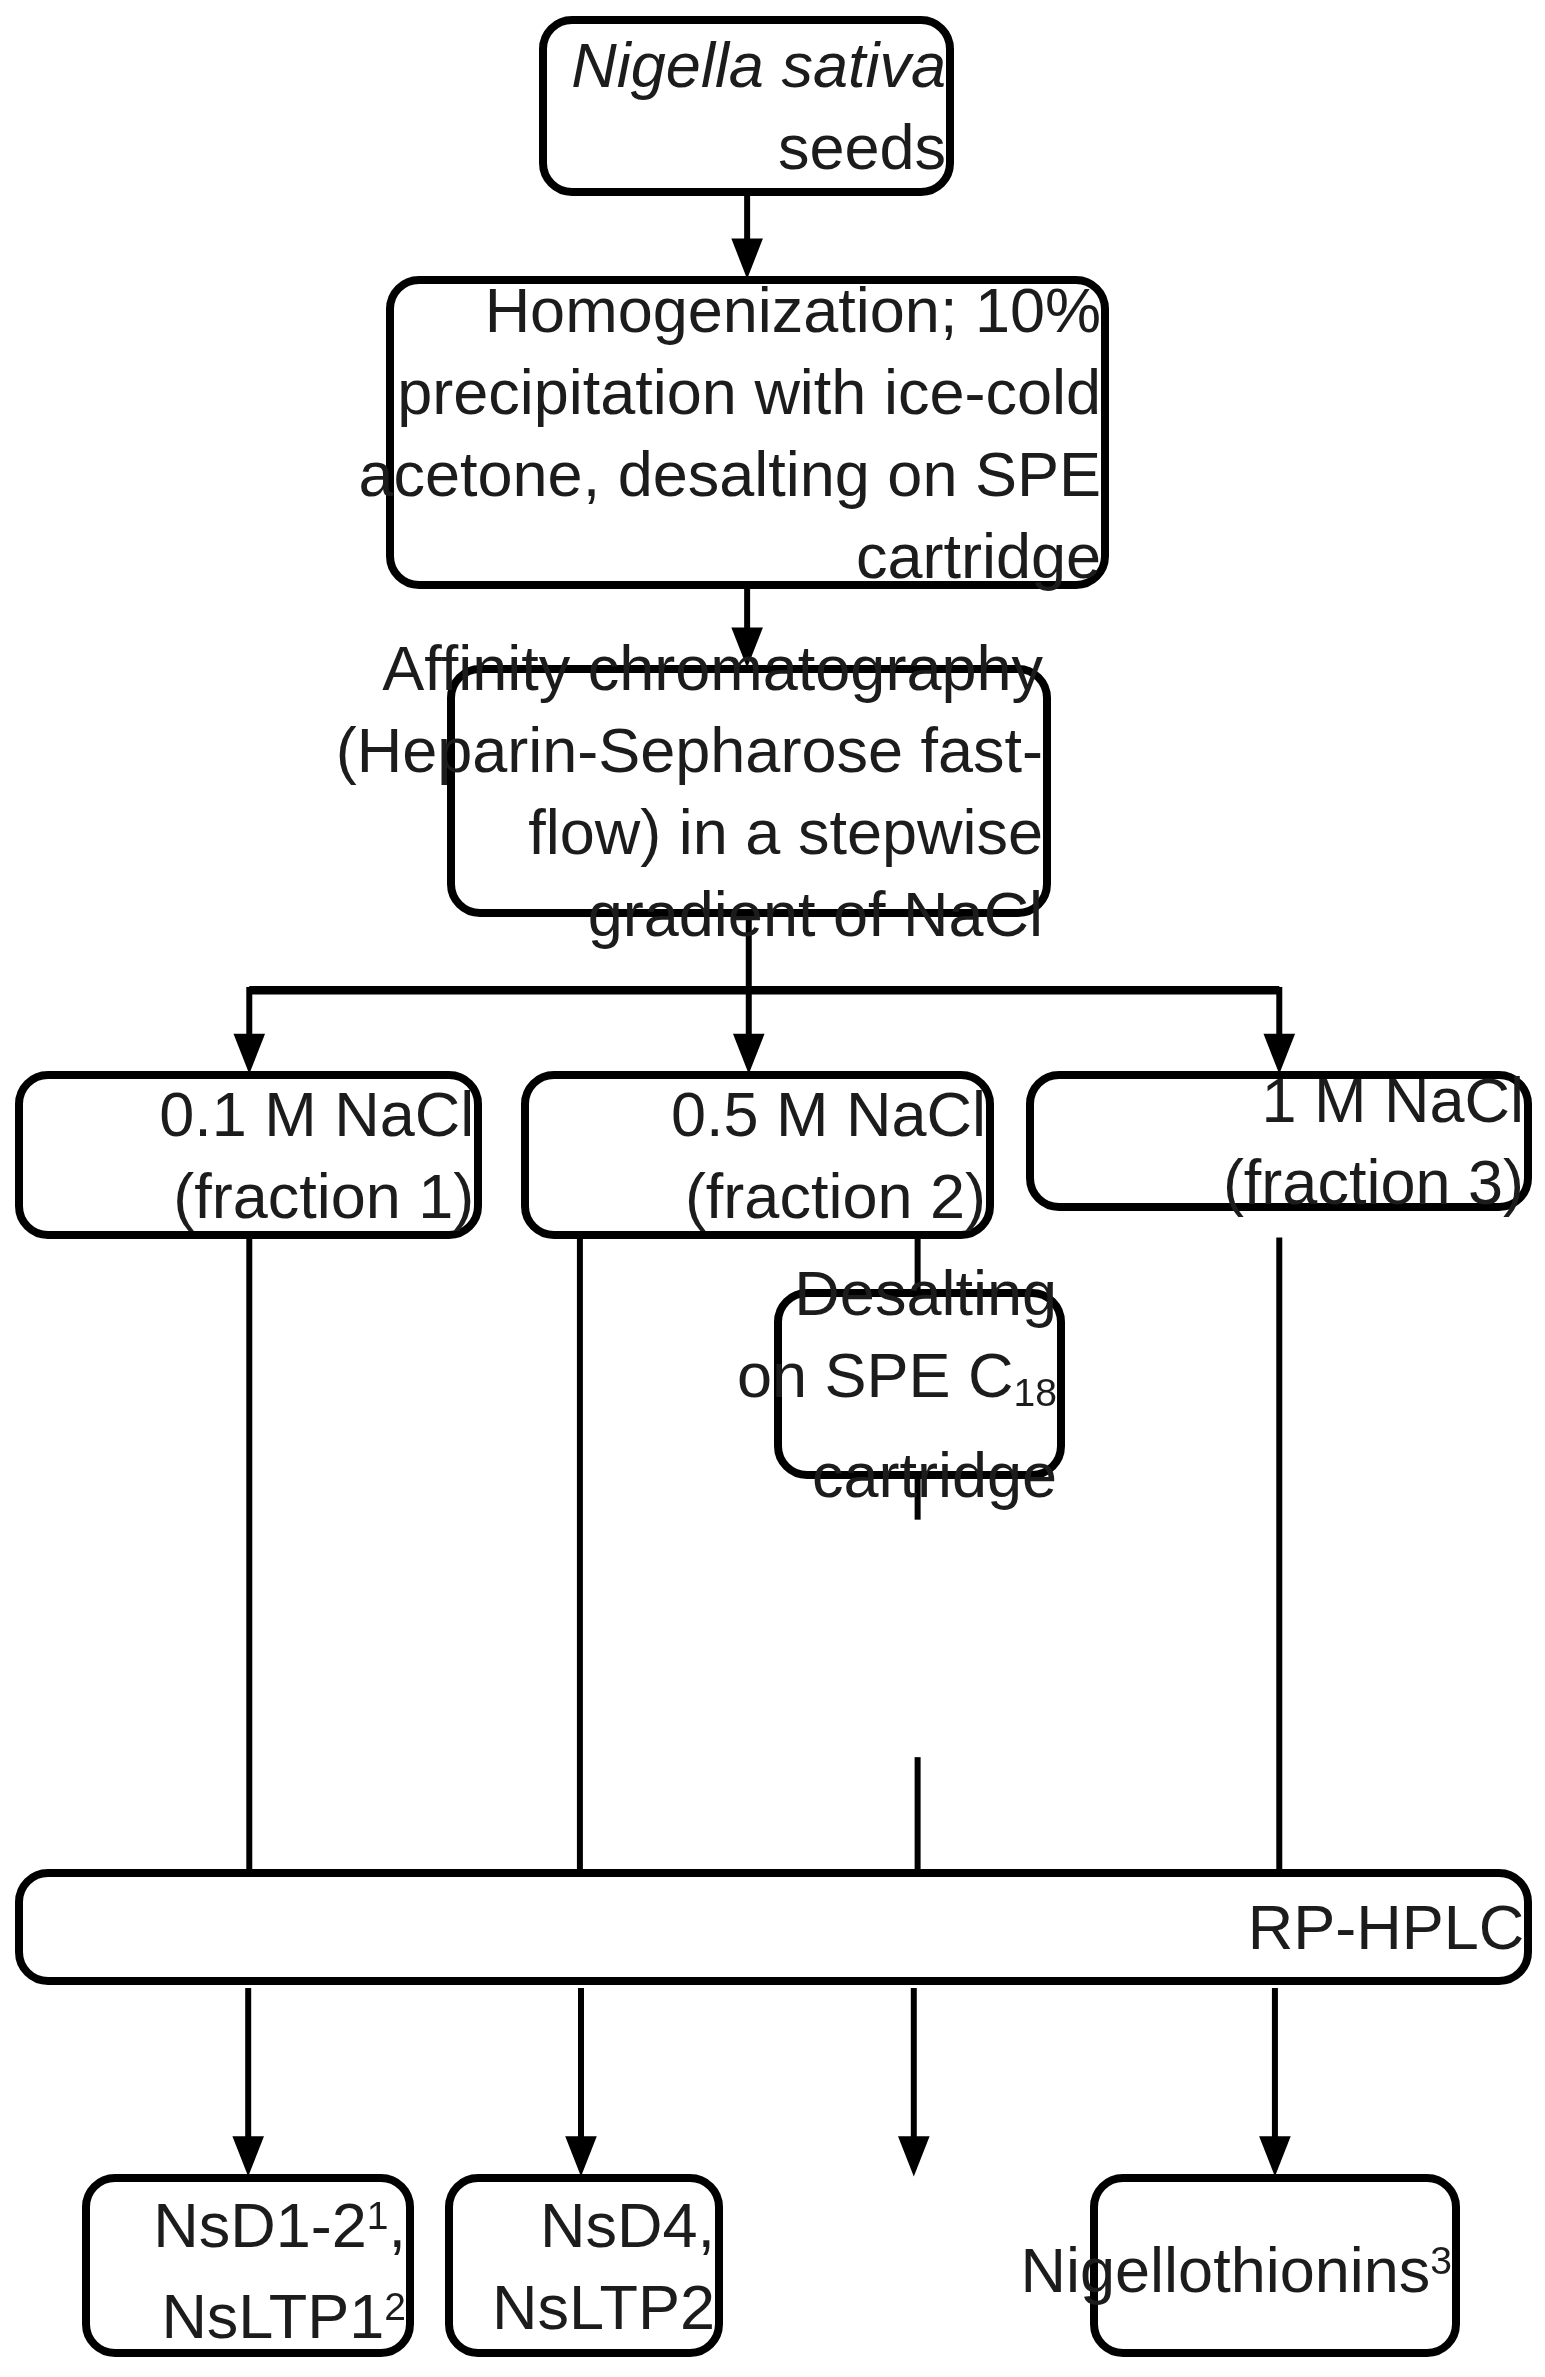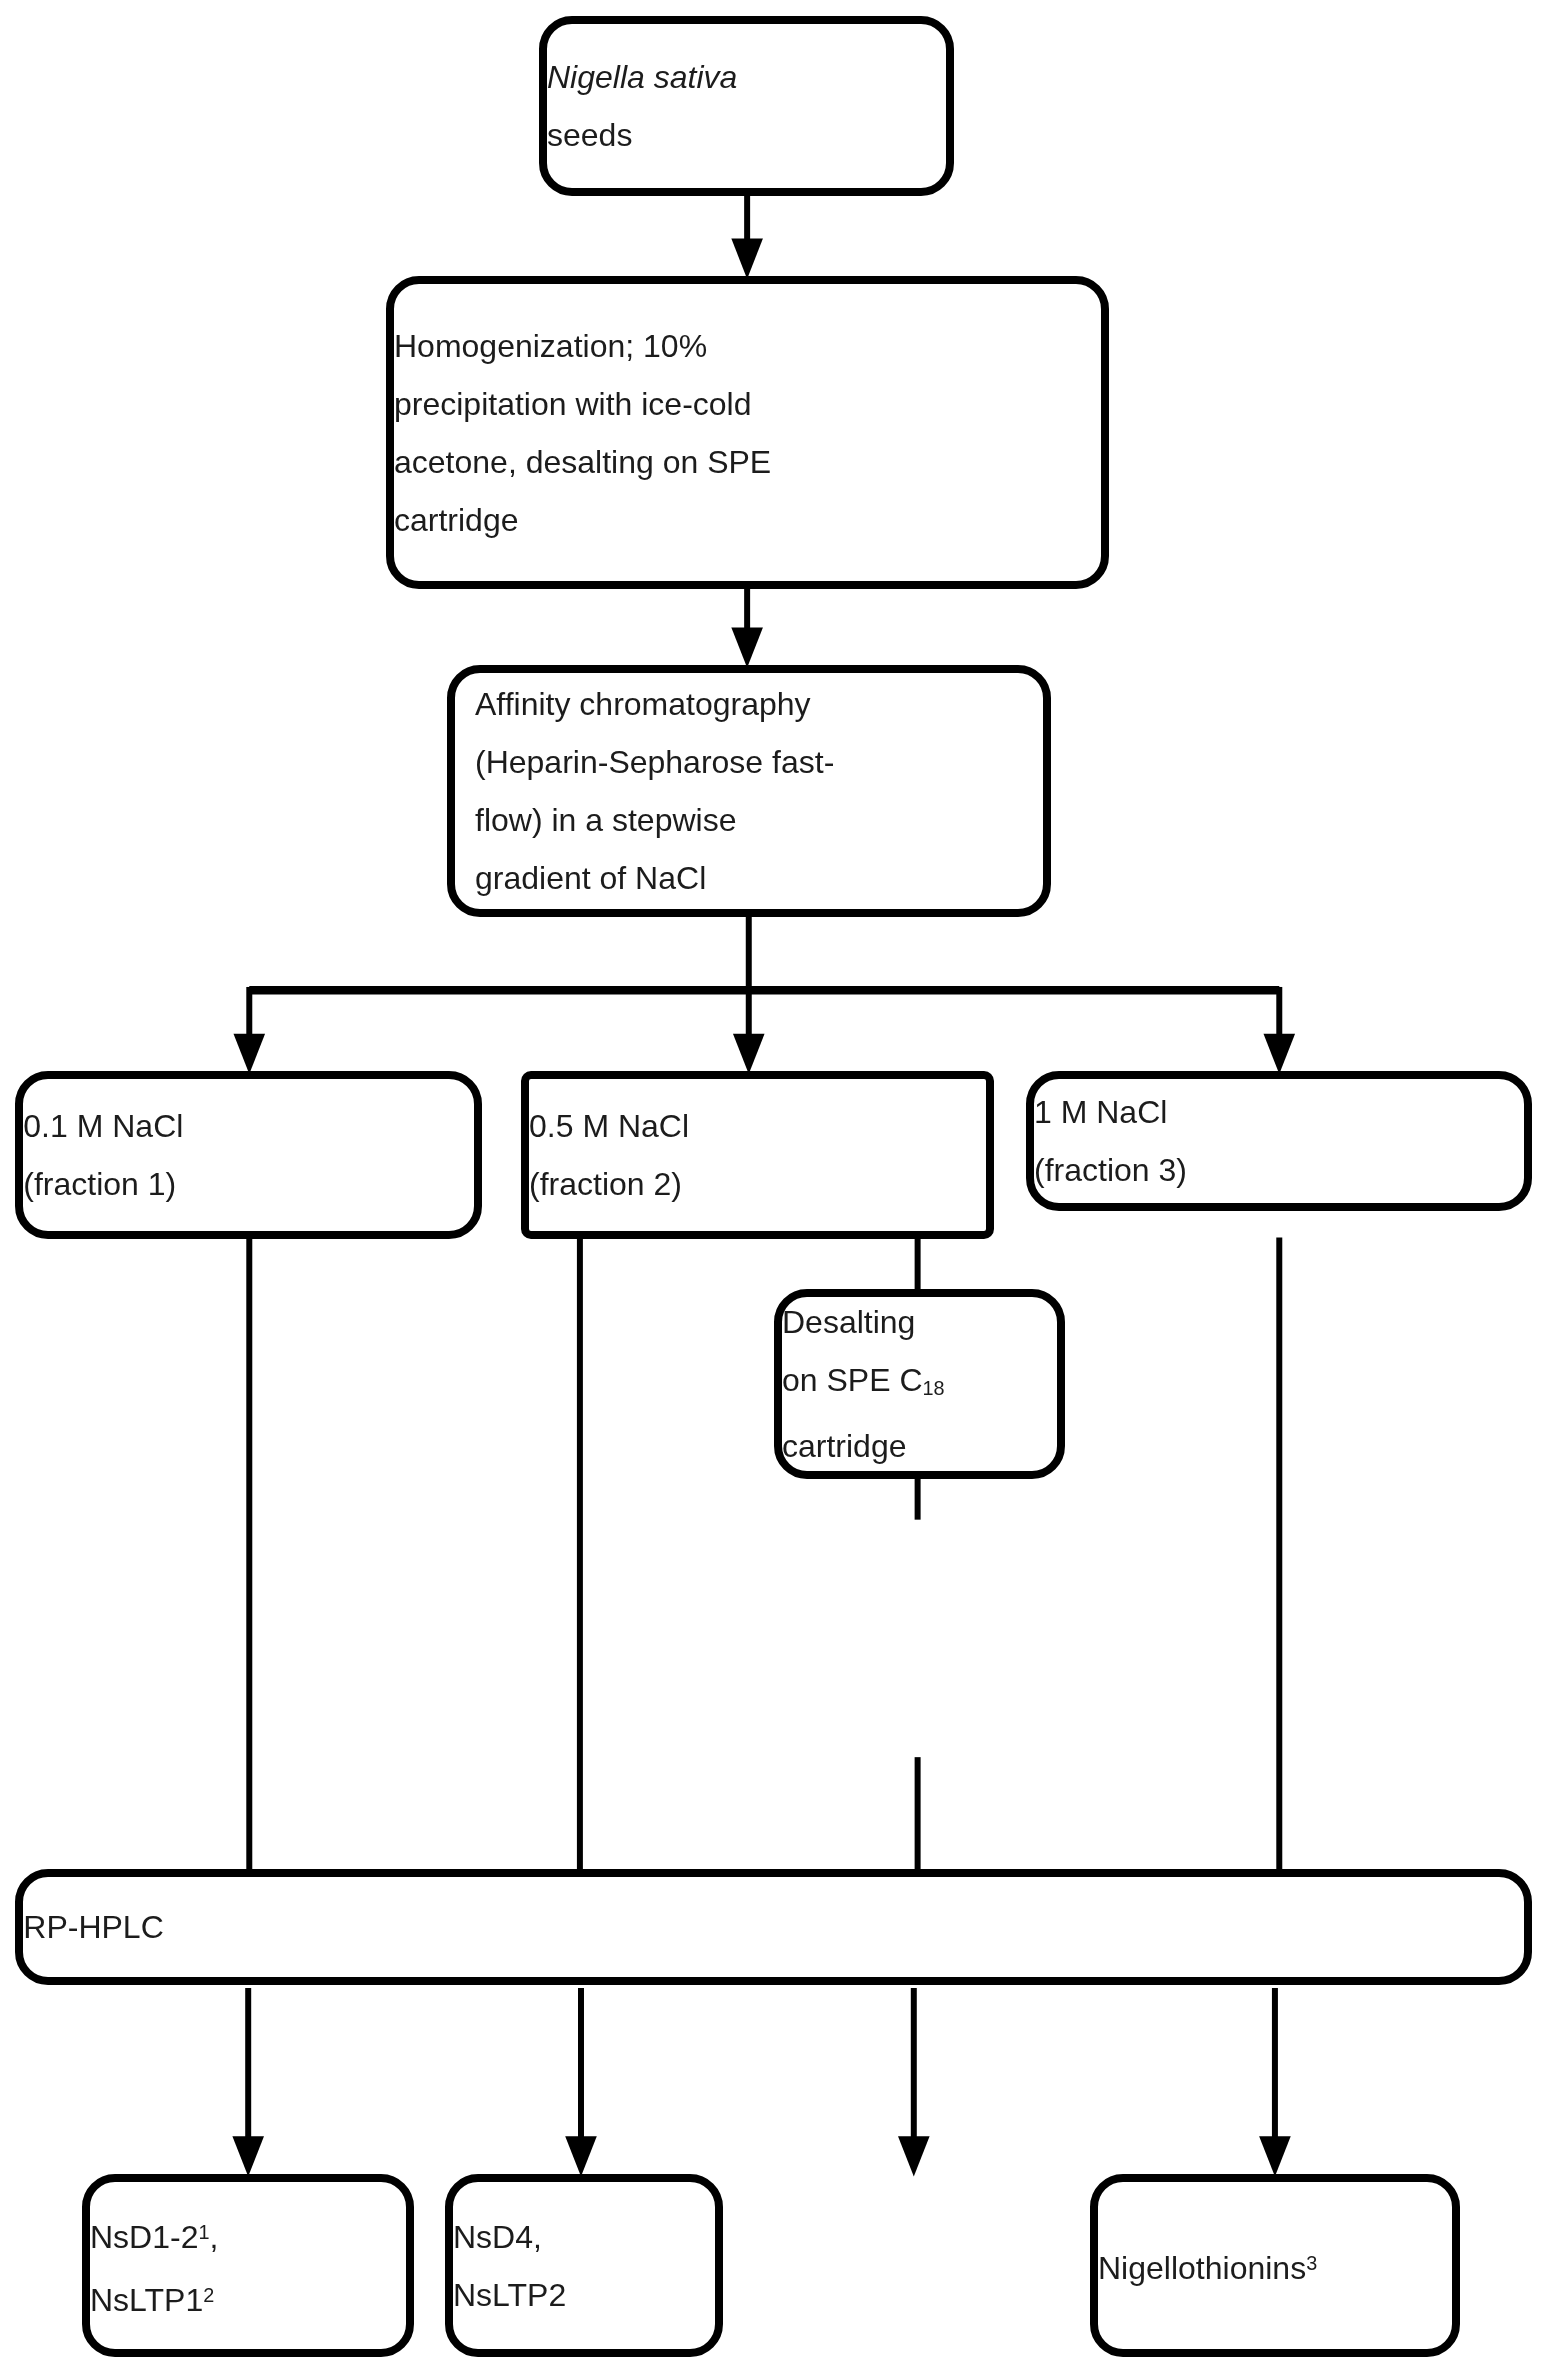--- a/index.html
+++ b/index.html
@@ -29,37 +29,38 @@
   .connectors polygon{fill:var(--line);}
   .node{
     position:absolute;
     z-index:1;
     box-sizing:border-box;
     background:var(--bg);
     border:8.7px solid var(--line);
     border-radius:33px;
     display:flex;
     flex-direction:column;
-    align-items:flex-start;
+    align-items:flex-end;
     justify-content:center;
     text-align:center;
-    font-size:32px;
+    font-size:63px;
     line-height:58px;
     color:var(--text);
+    gap:24px;
   }
   .node .line{white-space:nowrap;}
   .node .it{font-style:italic;}
   .node .sub{font-size:62%;vertical-align:-0.22em;}
   .node .sup{font-size:62%;vertical-align:0.45em;}
   
   .n-seeds        {left:539px;  top:16.3px;   width:415px;  height:180px;}
   .n-homog        {left:386px;  top:276px;  width:723px; height:313px;}
   .n-affinity     {left:447px;  top:665px; width:604px; height:252px;padding-left:20px;}
   .n-fraction1    {left:15.3px;   top:1071px; width:467px;  height:168px;}
-  .n-fraction2    {left:521px;  top:1071px; width:473px;  height:168px;border-radius:10px;}
+  .n-fraction2    {left:521px;  top:1071px; width:473px;  height:168px;}
   .n-fraction3    {left:1026px; top:1071px; width:506px;  height:140px;}
   .n-desalting    {left:774px; top:1289px; width:291px;  height:190px;}
   .n-cm52         {left:735px; top:1515px; width:361px;  height:245px;}
   .n-rphplc       {left:15.3px;   top:1869px; width:1517px; height:116px;}
   .n-nsd12        {left:82px;  top:2174px; width:332px;  height:183px;}
   .n-nsd4         {left:445px;  top:2174px; width:278px;  height:183px;}
   .n-nsltp3       {left:770px; top:2174px; width:287px;  height:183px;}
   .n-nigello      {left:1090px; top:2174px; width:370px;  height:183px;}
 </style>
 </head>

